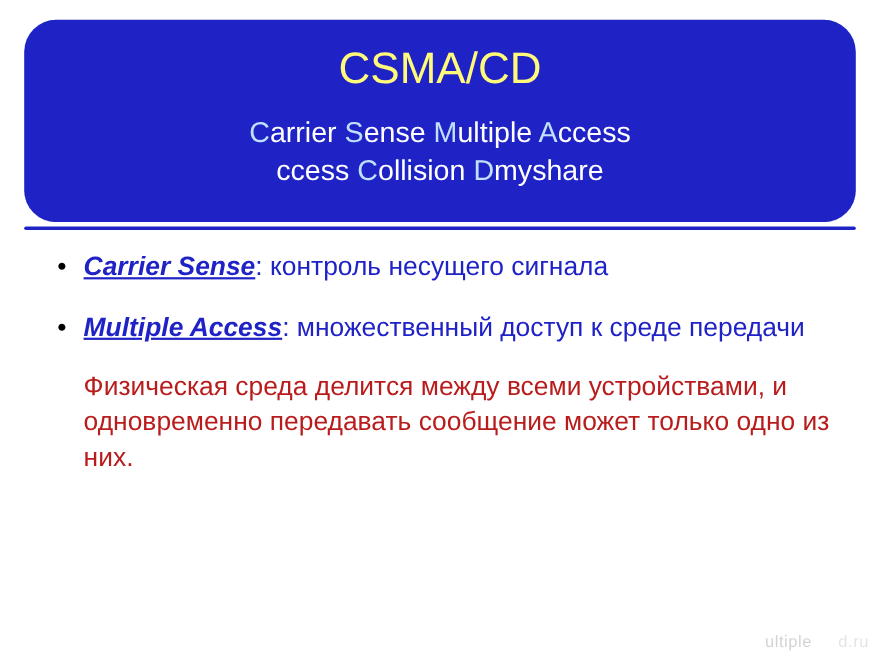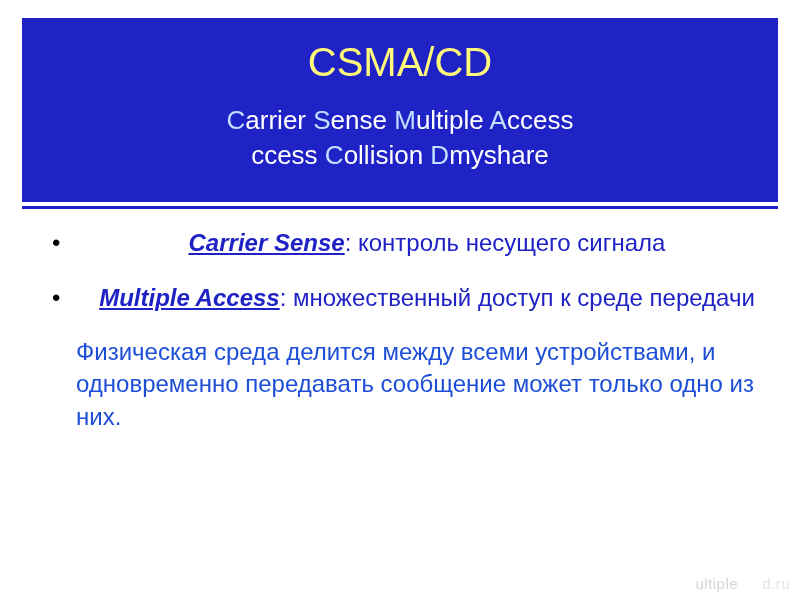--- a/index.html
+++ b/index.html
@@ -1,15 +1,15 @@
 <!DOCTYPE html>
 <html><head>
 <meta charset="utf-8">
 <style>
-  * { margin: 0; padding: 0; box-sizing: border-box; }
+  * { margin: 0; padding: 0; box-sizing: border-box; border-radius: 29px; }
   body {
     width: 800px;
     height: 600px;
     background: #ffffff;
     font-family: Arial, Helvetica, sans-serif;
     position: relative;
     overflow: hidden;
   }
   .header-box {
     background: #1f22c5;
@@ -40,40 +40,39 @@
   .content {
     margin: 18px 22px 0 52px;
     color: #1f22c5;
     font-size: 24px;
     line-height: 1.35;
   }
   .bullet-item {
     position: relative;
     padding-left: 24px;
     margin-bottom: 22px;
-    text-align: center;
   }
   .bullet-item::before {
     content: "•";
     position: absolute;
     left: 0;
     top: 0;
     color: #000000;
     font-size: 24px;
     line-height: 1.35;
   }
   .term {
     font-weight: bold;
     font-style: italic;
     text-decoration: underline;
   }
   .desc { font-weight: 400; }
   .paragraph {
     margin: 18px 0 0 24px;
-    color: #1d4ed8;
+    color: #b91c1c;
     font-size: 24px;
     line-height: 1.35;
   }
   .watermark {
     position: absolute;
     right: 10px;
     bottom: 8px;
     font-size: 15px;
     color: rgba(130,130,130,0.35);
     letter-spacing: 0.5px;

